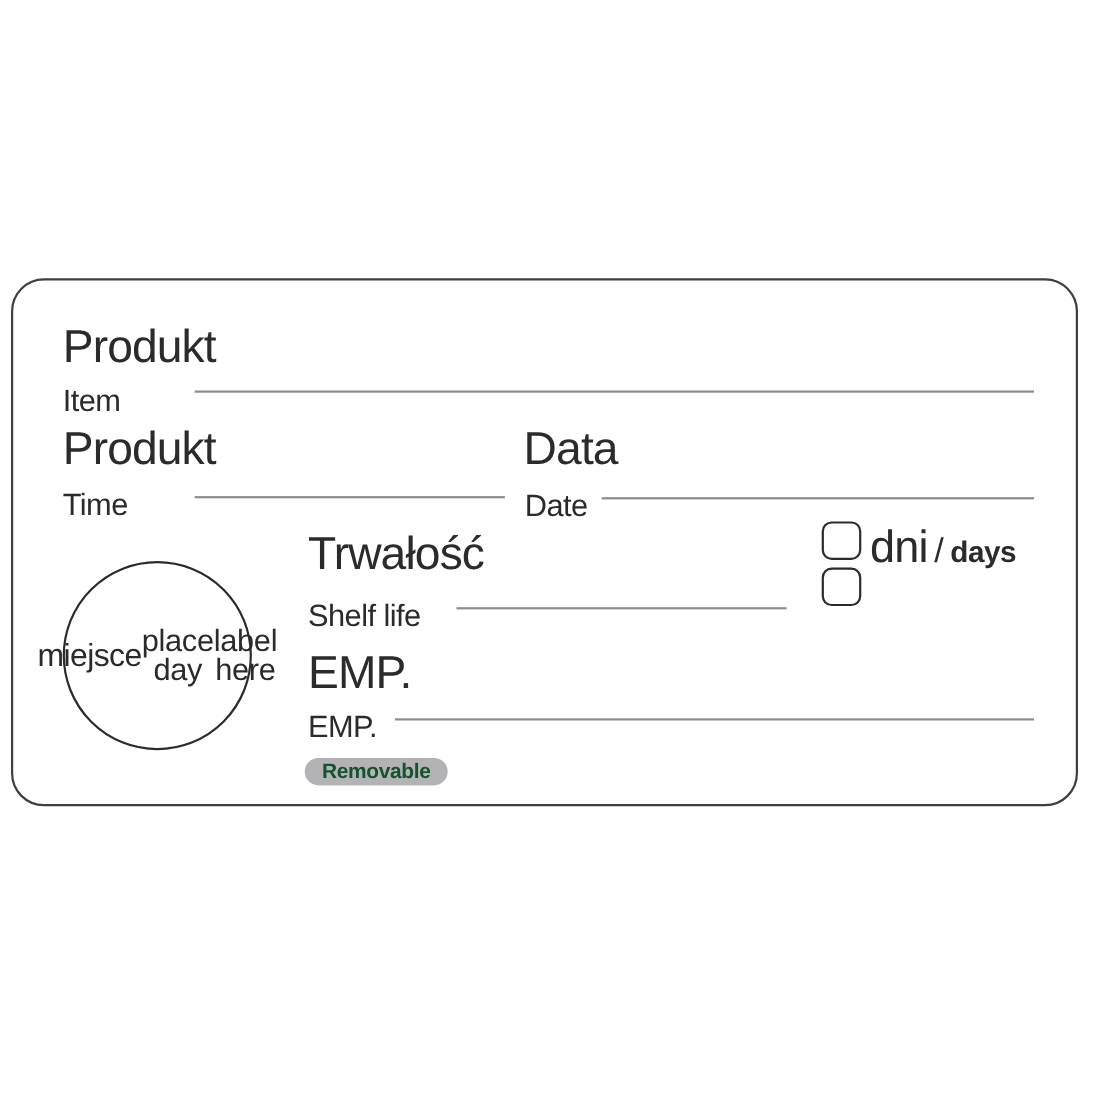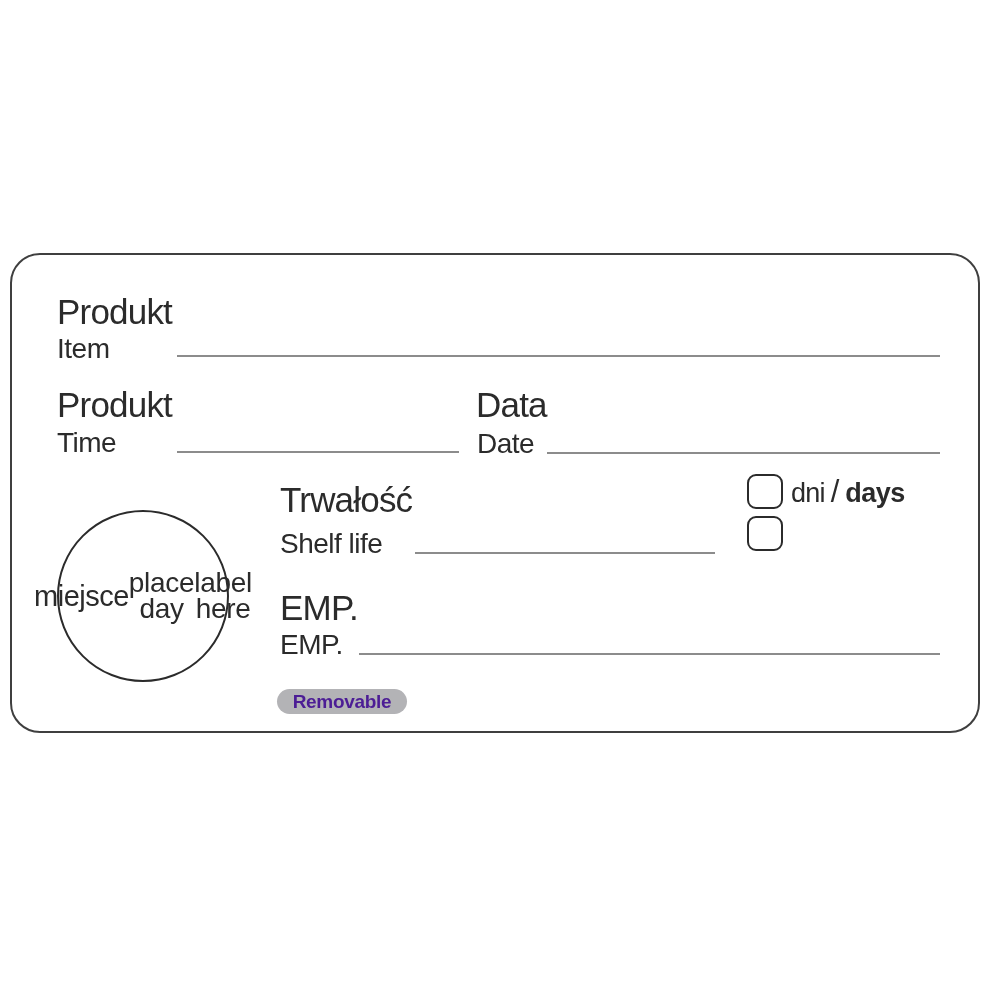--- a/index.html
+++ b/index.html
@@ -26,26 +26,27 @@
     border-radius: 30px;
     box-sizing: border-box;
   }
   .txt {
     position: absolute;
     color: #2b2b2b;
     white-space: nowrap;
     line-height: 1.0;
   }
   .pl-big {
-    font-size: 35px;
+    font-size: 42px;
     letter-spacing: -0.8px;
   }
   .en-small {
     font-size: 28px;
     letter-spacing: -0.5px;
+    margin-top: 16px;
   }
   .write-line {
     position: absolute;
     height: 0;
     border-top: 2px solid #8c8c8c;
   }
   .checkbox {
     position: absolute;
     width: 36px;
     height: 35px;
@@ -53,21 +54,21 @@
     border-radius: 9px;
     background: #ffffff;
     box-sizing: border-box;
   }
   .cb-label {
     position: absolute;
     color: #2b2b2b;
     white-space: nowrap;
   }
   .cb-label .big {
-    font-size: 27px;
+    font-size: 41px;
     letter-spacing: -0.8px;
   }
   .cb-label .sep {
     font-size: 31px;
     padding: 0 6px;
   }
   .cb-label .small {
     font-size: 27px;
     letter-spacing: -0.5px;
     font-weight: bold;
@@ -104,21 +105,21 @@
     top: 434px;
     width: 130px;
     height: 25px;
     background: #b3b3b6;
     border-radius: 13px;
     display: flex;
     align-items: center;
     justify-content: center;
   }
   .badge span {
-    color: #4c1d95;
+    color: #14532d;
     font-size: 19px;
     font-weight: bold;
     letter-spacing: -0.3px;
   }
 </style>
 </head>
 <body>
 
 <div class="canvas">
   <div class="label-card">

